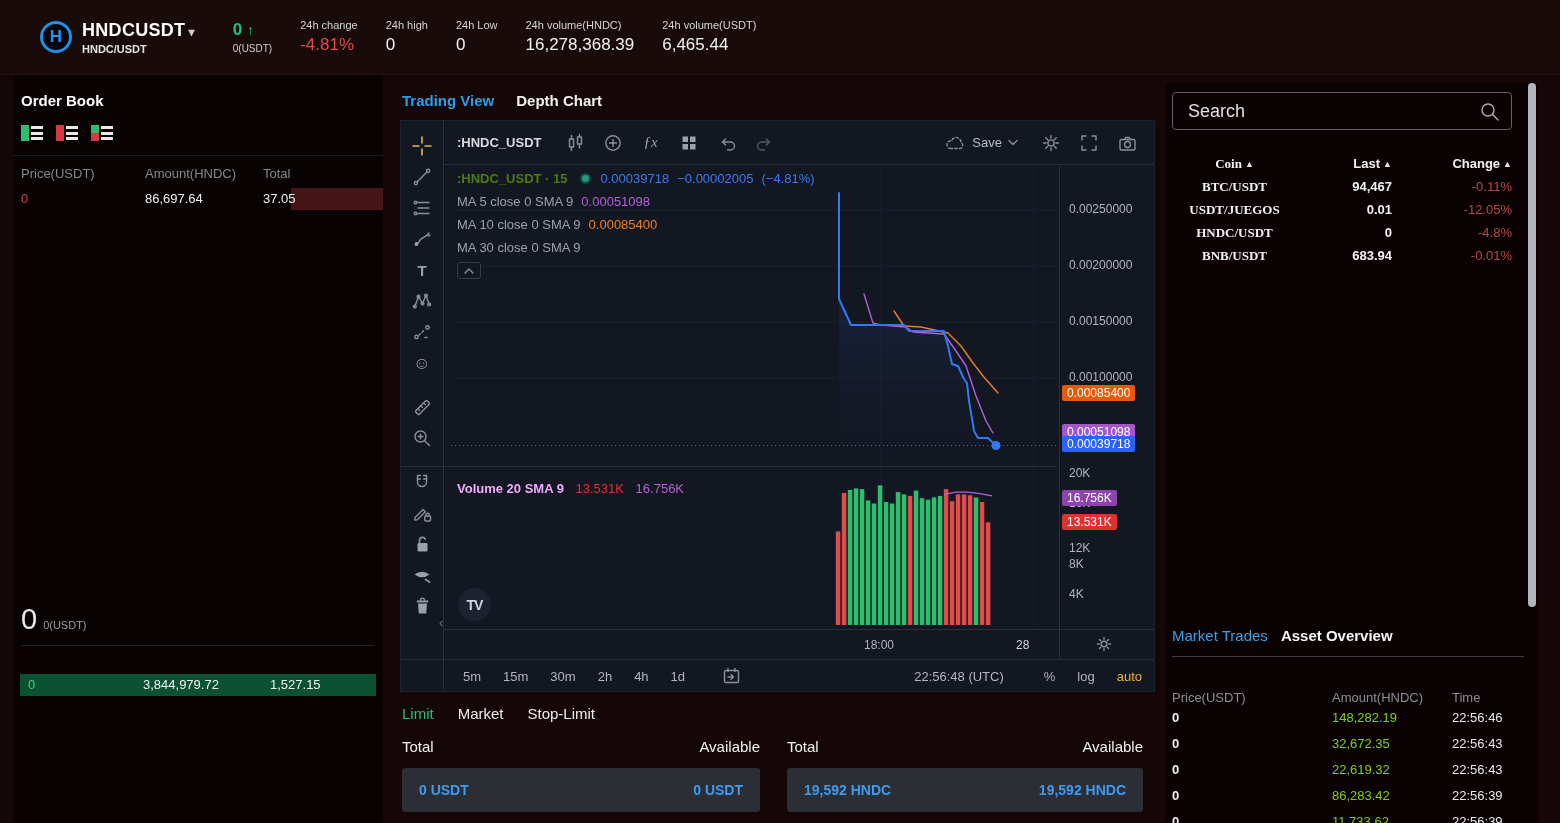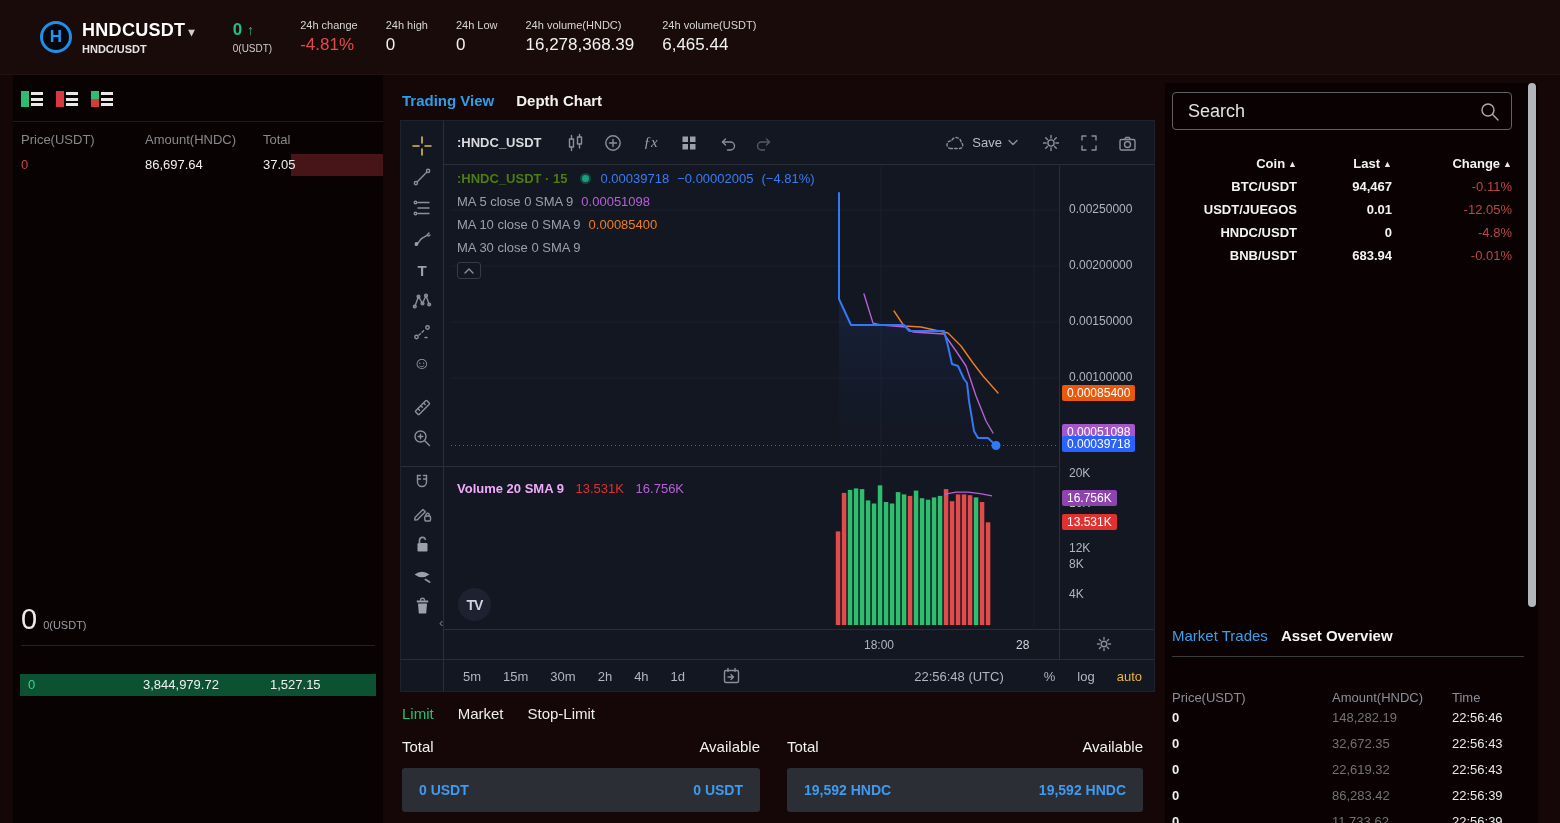--- a/index.html
+++ b/index.html
@@ -119,41 +119,41 @@
 
   
   .mkt{position:absolute;left:1165px;top:83px;width:373px;height:740px;background:#0a0202;}
   .search{position:relative;margin:9px 26px 0 7px;height:38px;border:1px solid #626262;border-radius:4px;}
   .search input{width:100%;height:100%;background:transparent;border:none;outline:none;color:#e9e9e9;font-size:18px;padding:0 40px 0 15px;font-family:"Liberation Sans",sans-serif;}
   .search input::placeholder{color:#e0e1e3;opacity:1;}
   .search .mag{position:absolute;right:10px;top:8px;}
   .coins{margin:22px 26px 0 7px;font-size:13px;}
   .c-head,.c-row{display:flex;align-items:center;height:23px;}
   .c-head{font-weight:bold;color:#f3f3f3;}
-  .c1c{flex:1;text-align:right;}
+  .c1c{flex:1;text-align:center;font-family:Liberation Serif, serif;}
   .c2c{width:95px;text-align:right;}
   .c3c{width:120px;text-align:right;}
   .c-row .c1c,.c-row .c2c{color:#f3f3f3;font-weight:bold;}
   .c-row .c3c{color:#b9484a;}
   .tri{font-size:9px;position:relative;top:-1px;margin-left:3px;color:#e8e8e8;}
   .vscroll{position:absolute;right:2px;top:0;width:8px;height:524px;background:#17120f;border-radius:4px;}
   .vscroll .thumb{position:absolute;left:0;top:0;width:8px;height:524px;background:#b2b6bb;border-radius:4px;cursor:pointer;}
 
   .trades{position:absolute;left:7px;right:14px;top:544px;}
   .tr-tabs{display:flex;gap:13px;font-size:15px;}
   .tr-tabs .blue{color:#3d9fe8;cursor:pointer;}
   .tr-tabs .white{color:#f5f5f5;font-weight:bold;cursor:pointer;}
   .tr-hr{border-top:1px solid #3c3c3c;margin-top:12px;}
   .tr-head{display:flex;margin-top:33px;font-size:13px;color:#8b8e98;position:relative;height:16px;}
   .tr-head span:nth-child(1){position:absolute;left:0;}
   .tr-head span:nth-child(2){position:absolute;left:160px;}
   .tr-head span:nth-child(3){position:absolute;left:280px;}
   .tr-row{position:relative;height:22px;margin-top:4px;font-size:13px;}
   .tr-row .p{position:absolute;left:0;font-weight:bold;color:#f0f0f0;}
-  .tr-row .a{position:absolute;left:160px;color:#737373;}
+  .tr-row .a{position:absolute;left:160px;color:#84cc16;}
   .tr-row .t{position:absolute;left:280px;color:#e9e9e9;}
 
   svg.ic{stroke:#8b8f9b;fill:none;stroke-width:1.4;stroke-linecap:round;stroke-linejoin:round;}
   svg.ic .fl{fill:#9ba0ab;stroke:none;}
 </style>
 </head>
 <body>
 
 <header class="hdr">
   <div class="logo">H</div>
@@ -181,20 +181,21 @@
     <div class="lab">24h volume(HNDC)</div>
     <div class="val">16,278,368.39</div>
   </div>
   <div class="stat">
     <div class="lab">24h volume(USDT)</div>
     <div class="val">6,465.44</div>
   </div>
 </header>
 
 <aside class="ob">
+  <div class="ob-title">Order Book</div>
   <div class="ob-toggles">
     <span class="obt">
         <span class="blk" style="background:#2ebd70"></span>
         <span class="lines">
           <i></i>
           <i></i>
           <i></i>
         </span>
       </span>
     <span class="obt">

